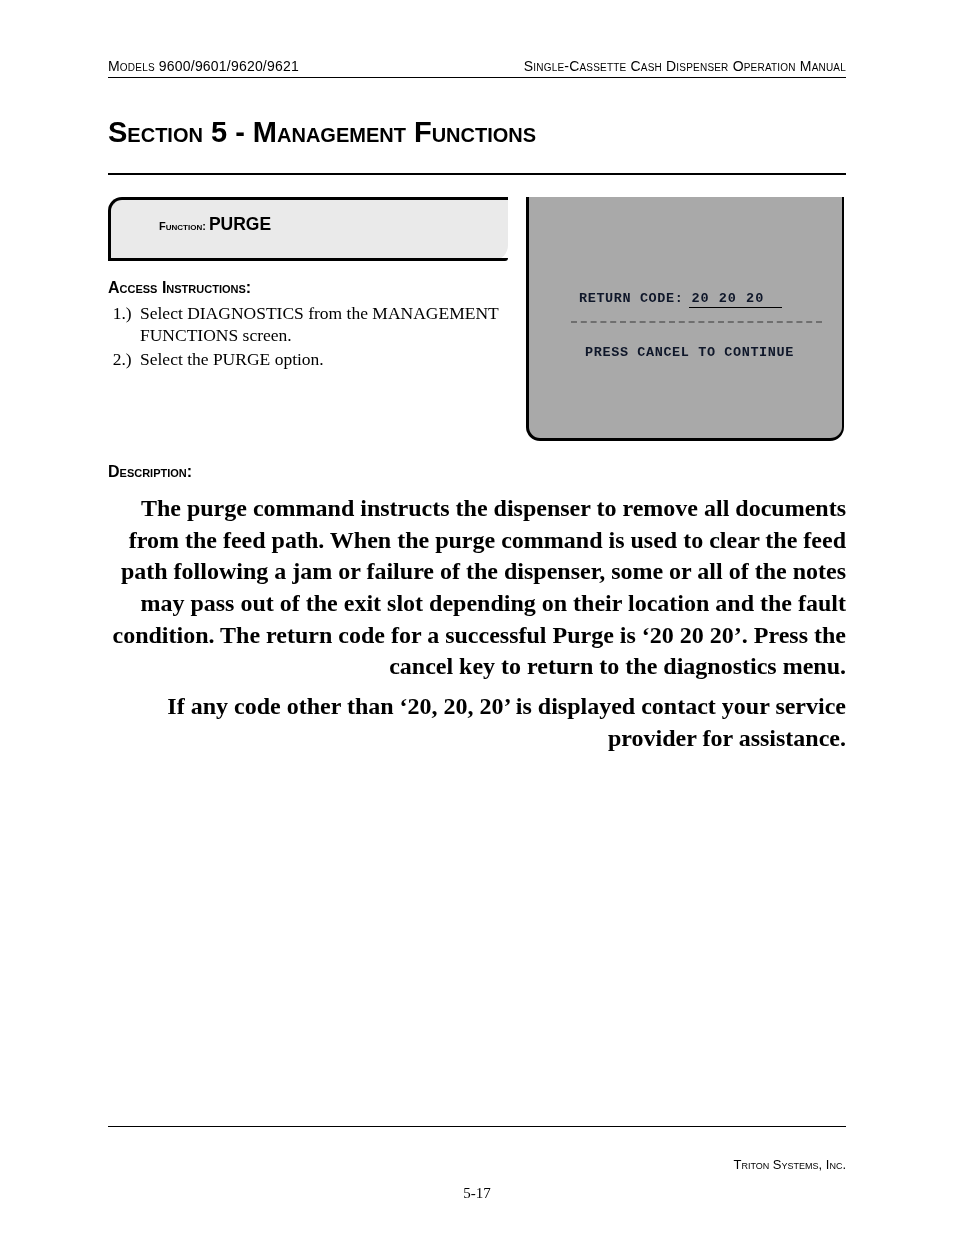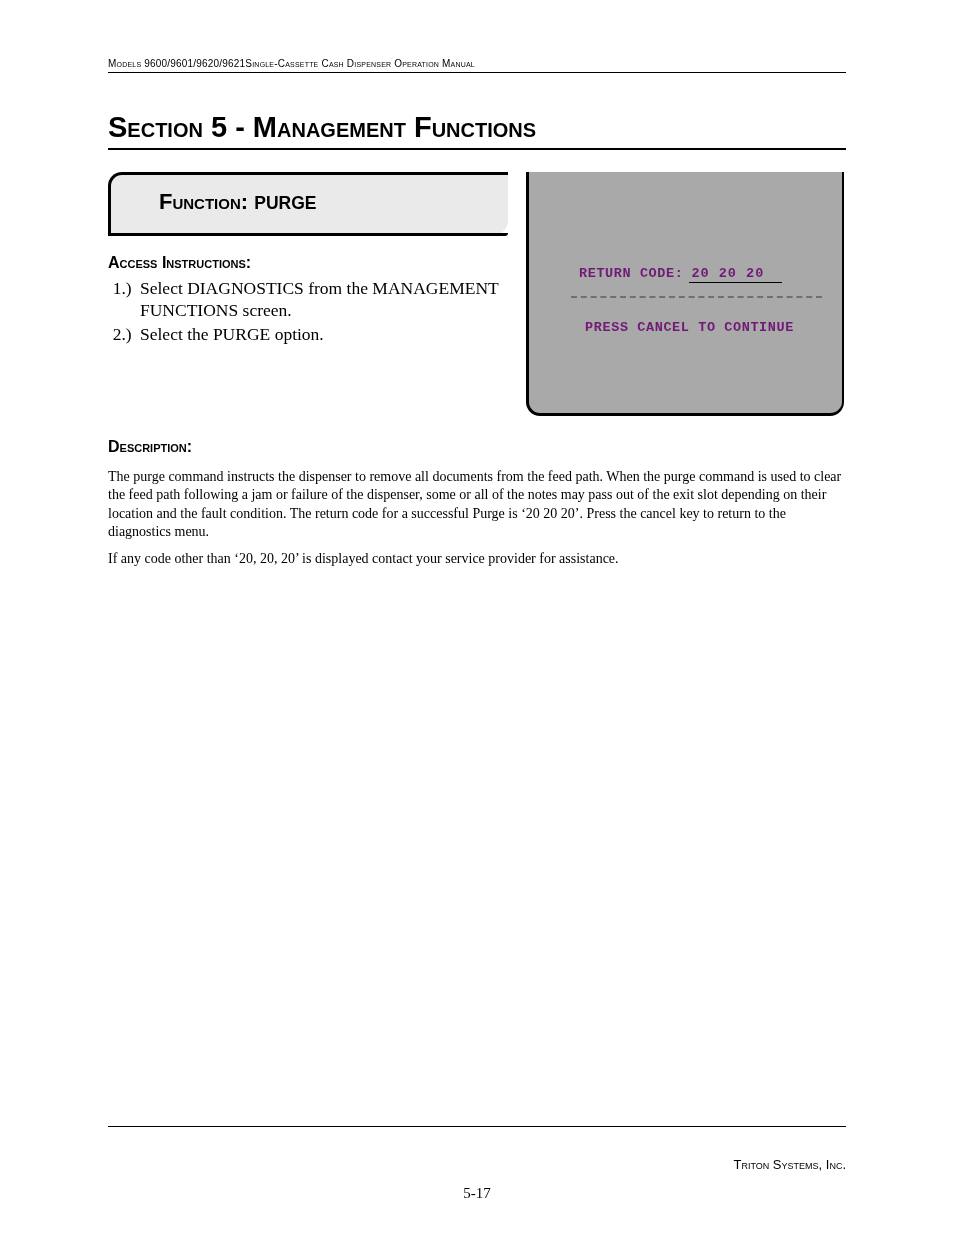--- a/index.html
+++ b/index.html
@@ -13,35 +13,36 @@
     color: #000;
   }
   .page {
     width: 954px;
     height: 1235px;
     padding: 58px 108px 40px 108px;
     position: relative;
   }
   .top-header {
     display: flex;
-    font-family: Arial, Helvetica, sans-serif;
-    font-size: 10px;
+    justify-content: space-between;
+    font-family: Arial, Helvetica, sans-serif;
+    font-size: 14px;
     font-variant: small-caps;
     letter-spacing: 0.2px;
     padding-bottom: 3px;
     border-bottom: 1px solid #000;
   }
   .section-title {
     font-family: Arial, Helvetica, sans-serif;
     font-weight: bold;
     font-variant: small-caps;
     font-size: 29px;
     margin-top: 38px;
     margin-bottom: 8px;
-    padding-bottom: 4px;
+    padding-bottom: 24px;
     border-bottom: 2px solid #000;
   }
   .content-row {
     display: flex;
     margin-top: 22px;
     gap: 0;
   }
   .left-col {
     flex: 0 0 410px;
     padding-right: 10px;
@@ -77,21 +78,21 @@
     bottom: 0;
     right: 0;
     height: 3px;
     background: #000;
     border-bottom-right-radius: 16px;
   }
   .func-label {
     font-family: Arial, Helvetica, sans-serif;
     font-variant: small-caps;
     font-weight: bold;
-    font-size: 22px;
+    font-size: 11px;
     text-align: center;
   }
   .func-value {
     font-family: Arial, Helvetica, sans-serif;
     font-weight: bold;
     font-size: 17.5px;
     text-align: right;
   }
   .meta {
     font-family: Arial, Helvetica, sans-serif;
@@ -125,21 +126,21 @@
     height: 244px;
     background: #a9a9a9;
     border: 3px solid #000;
     border-top: none;
     border-right: 2.5px solid #000;
     border-bottom-left-radius: 14px;
     border-bottom-right-radius: 14px;
     position: relative;
     font-family: "Courier New", Courier, monospace;
     font-weight: bold;
-    color: #701a75;
+    color: #0f172a;
     font-size: 13.5px;
     letter-spacing: 0.6px;
   }
   .screen-inner {
     position: absolute;
     left: 30px; right: 22px; top: 0; bottom: 0;
   }
   .rc-line {
     position: absolute;
     top: 94px;
@@ -172,24 +173,25 @@
   }
   .body-section-label {
     font-family: Arial, Helvetica, sans-serif;
     font-variant: small-caps;
     font-weight: bold;
     font-size: 16px;
     margin-top: 22px;
     margin-bottom: 12px;
   }
   .body-text {
-    font-size: 14px;
+    font-size: 24px;
     line-height: 1.32;
     margin-bottom: 8px;
-    text-align: left;
+    text-align: right;
+    font-weight: bold;
   }
   .footer-rule {
     position: absolute;
     left: 108px;
     right: 108px;
     bottom: 108px;
     border-top: 1.5px solid #000;
     height: 0;
   }
   .footer {

